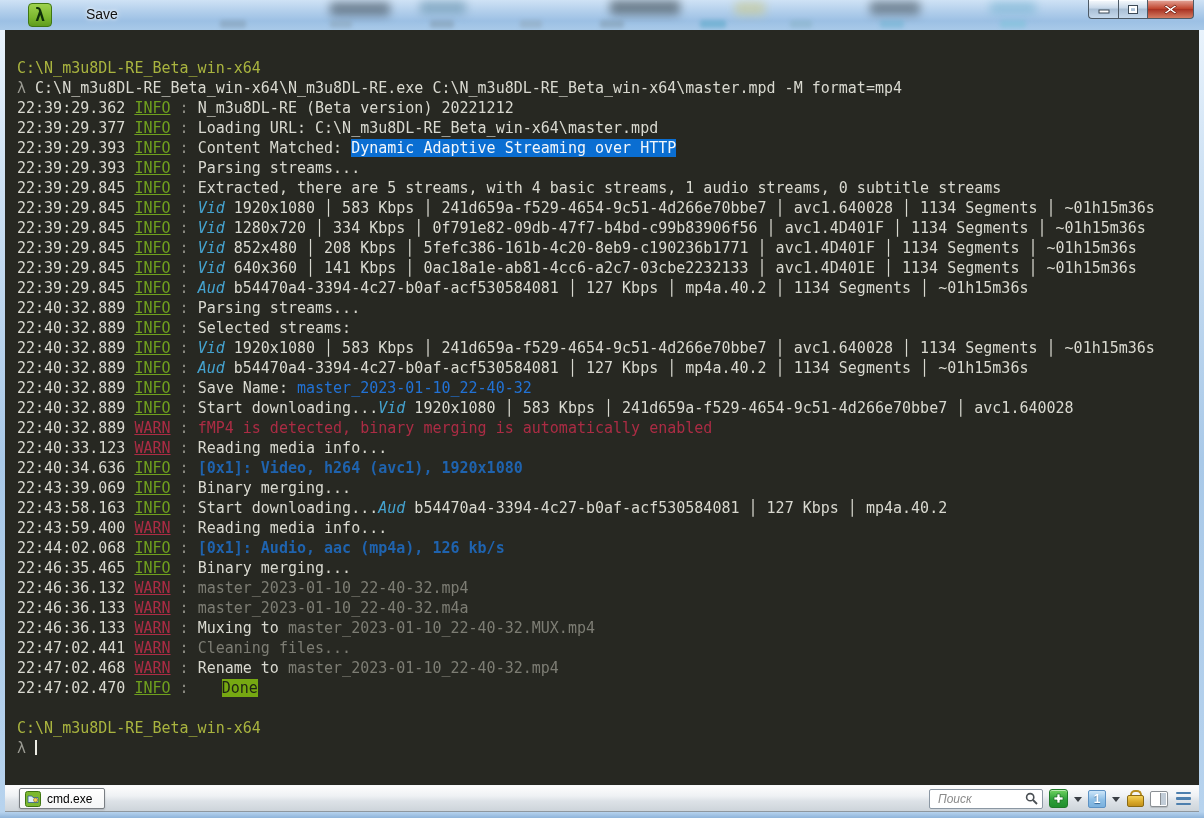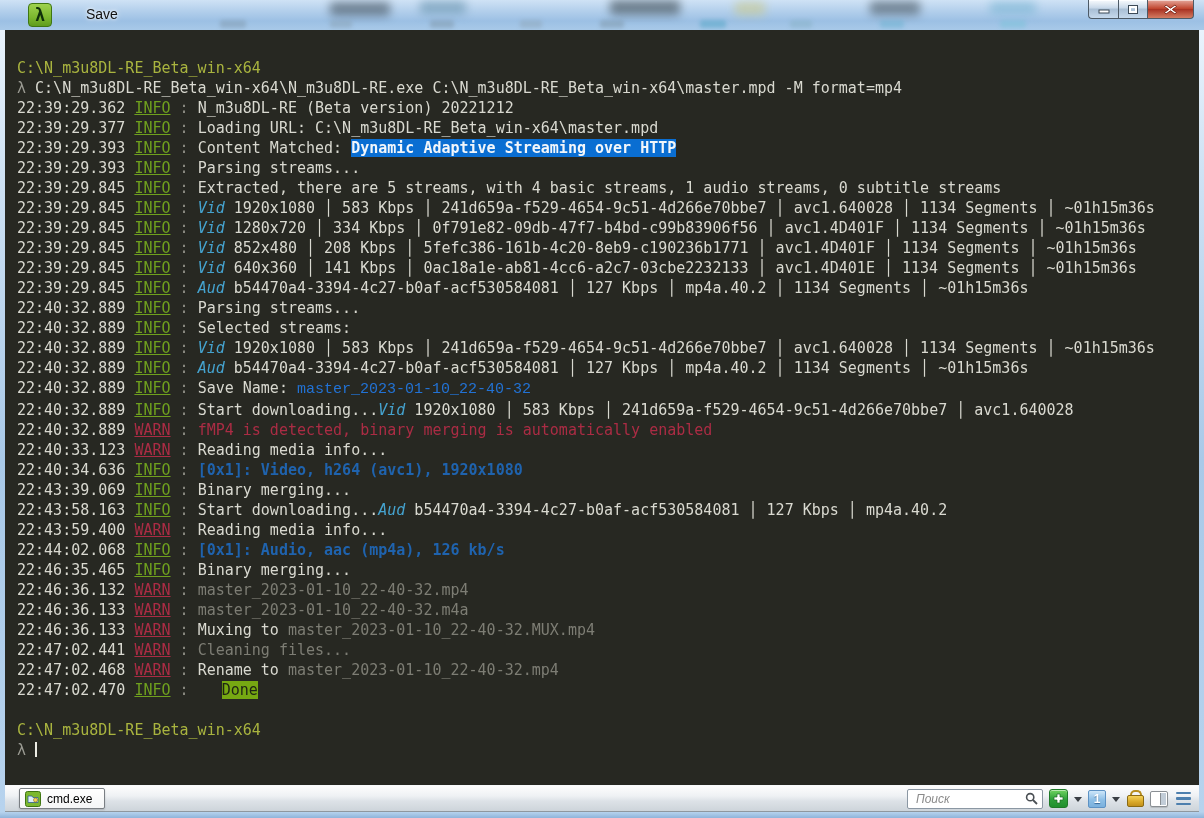--- a/index.html
+++ b/index.html
@@ -55,44 +55,44 @@
   }
   .tline{min-height:20px;}
   .s-default{color:var(--fg);}
   .s-path{color:var(--path);}
   .s-lambda{color:var(--lambda);}
   .s-sep{color:var(--sep);}
   .s-info{color:var(--info);text-decoration:underline;}
   .s-warn{color:var(--warn);text-decoration:underline;}
   .s-warntext{color:var(--warn);}
   .s-vid{color:var(--vid);font-style:italic;}
-  .s-link{color:var(--link);font-family:Liberation Mono, monospace;}
+  .s-link{color:var(--link);}
   .s-binfo{color:var(--binfo);font-weight:bold;}
-  .s-hl{background:var(--hl_bg);color:var(--hl_fg);font-weight:bold;}
+  .s-hl{background:var(--hl_bg);color:var(--hl_fg);}
   .s-dim{color:var(--dim);}
   .s-done{background:var(--done_bg);color:var(--done_fg);margin-left:24px;}
   .s-cursor{display:inline-block;width:2px;height:15px;background:#ecece4;vertical-align:-2px;}
   
   .statusbar{
     height:27px;flex:0 0 auto;display:flex;align-items:center;position:relative;
     background:linear-gradient(180deg,#fdfdfd 0%,#eef1f4 40%,#dde2e7 60%,#cdd4da 100%);
     border-top:1px solid #f8fafc;border-bottom:1px solid #8f979e;
     padding:0 8px 0 14px;
   }
   .tab{
     height:21px;display:flex;align-items:center;gap:6px;padding:0 12px 0 5px;
     background:linear-gradient(180deg,#ffffff,#f4f5f6);
     border:1px solid #7a7f84;border-radius:2px;
     box-shadow:0 1px 2px rgba(0,0,0,.18);
     font-size:12px;color:#000;
   }
   .tab-icon{width:16px;height:16px;flex:0 0 auto;}
   .sb-right{margin-left:auto;display:flex;align-items:center;gap:6px;}
   .searchbox{
-    width:136px;height:20px;background:#fff;border:1px solid #8b97a3;border-radius:2px;
+    width:114px;height:20px;background:#fff;border:1px solid #8b97a3;border-radius:2px;
     display:flex;align-items:center;padding:0 4px 0 6px;
   }
   .searchbox input{
     flex:1;min-width:0;border:none;outline:none;font-family:"Liberation Sans",sans-serif;
     font-size:12px;color:#222;background:transparent;
   }
   .searchbox input::placeholder{font-style:italic;color:#8a8a8a;opacity:1;}
   .mag{flex:0 0 auto;display:flex;}
   .btn-new{
     width:19px;height:19px;border-radius:3px;border:1px solid #1f7a28;

